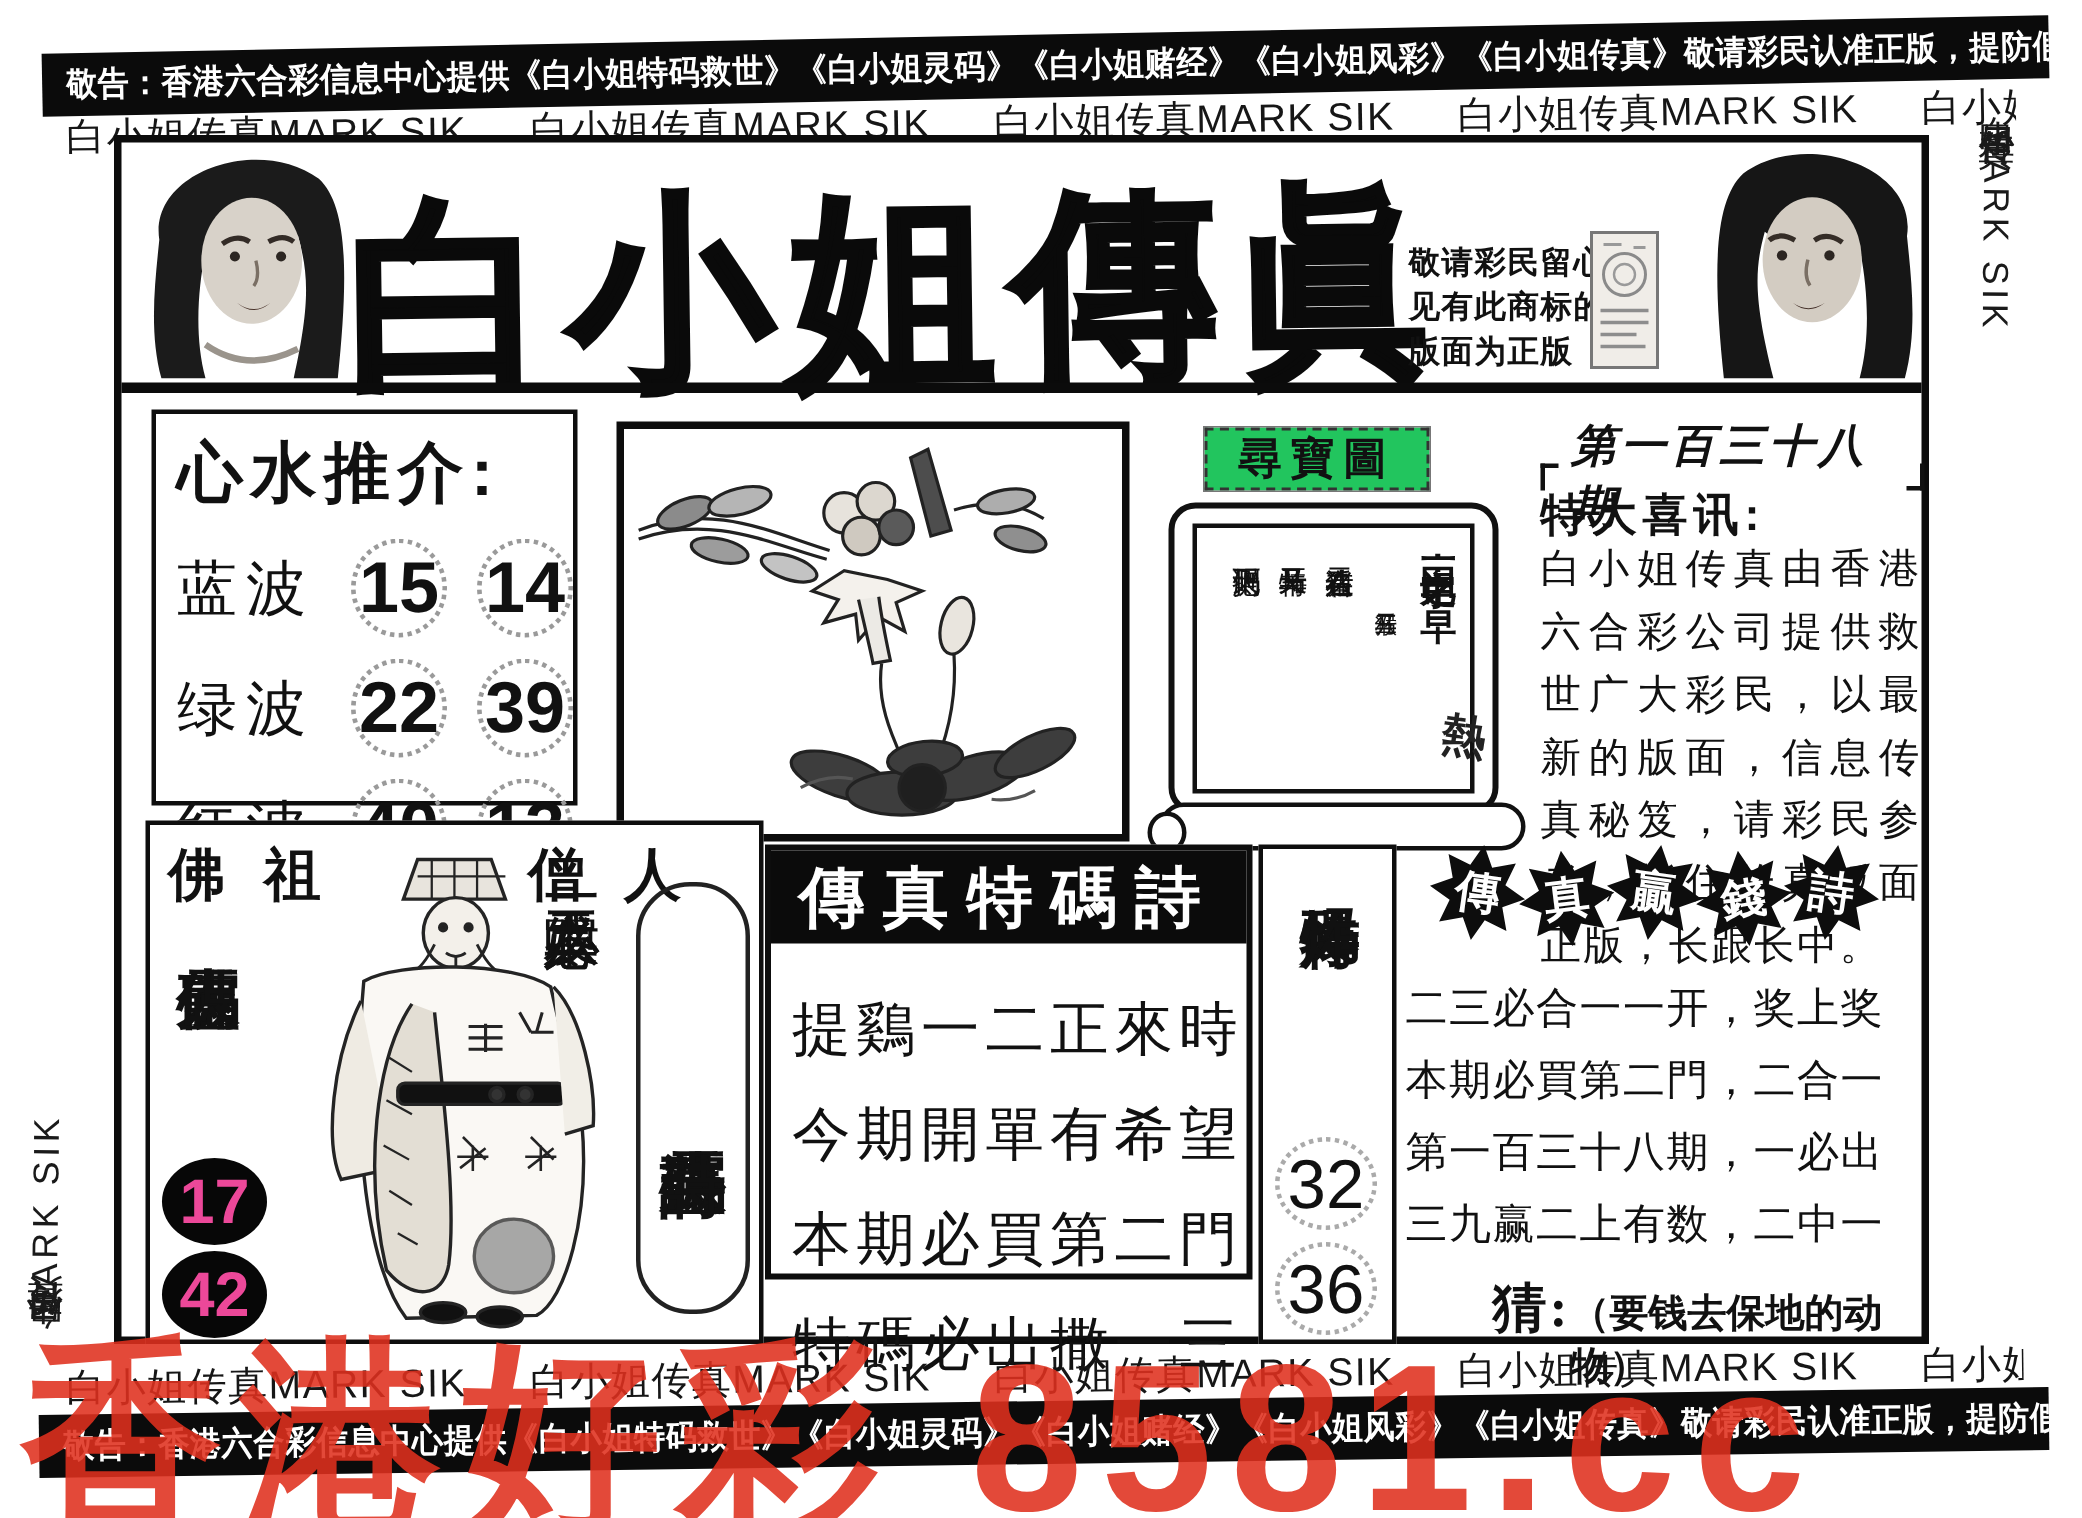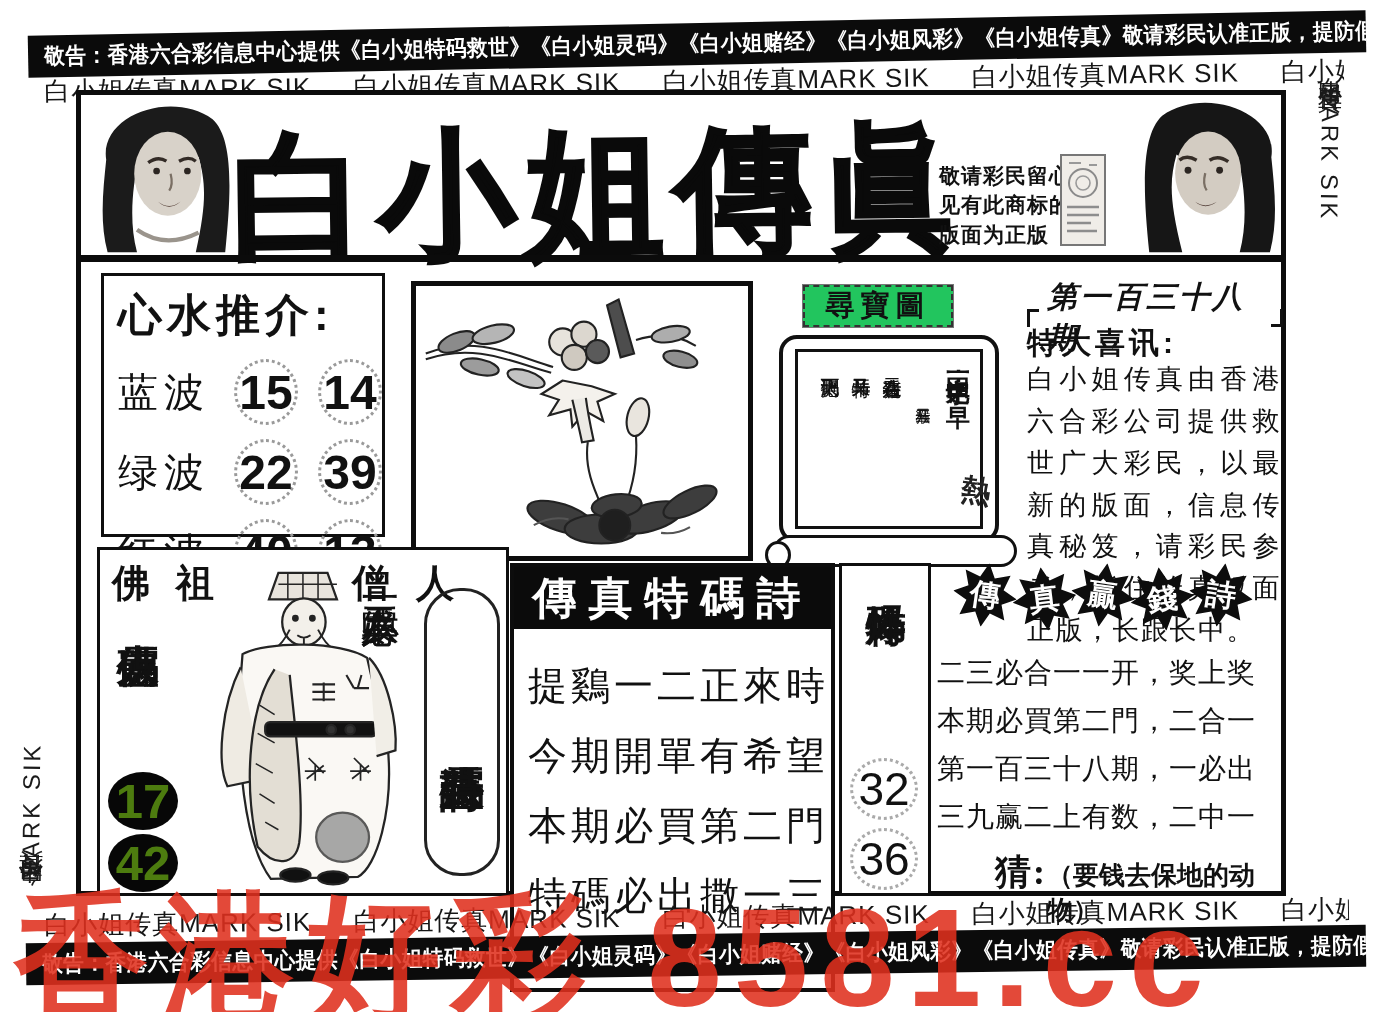--- a/index.html
+++ b/index.html
@@ -59,22 +59,22 @@
   
   .issue-line { display:flex; align-items:flex-end; gap:8px; }
   .issue-text { font-size:30px; font-weight:bold; letter-spacing:3px; font-style:italic; }
   .br-l { width:13px; height:18px; border-left:3px solid #111; border-top:3px solid #111; }
   .br-r { width:13px; height:18px; border-right:3px solid #111; border-bottom:3px solid #111; }
   .news-title { font-size:30px; font-weight:bold; letter-spacing:4px; }
   .news-body { font-size:27px; line-height:1.55; letter-spacing:1.5px; text-align:justify; }
 
   
   .bd-label { font-size:38px; font-weight:bold; letter-spacing:26px; }
-  .code-ball { width:70px; height:58px; background:#070707; color:#4d7c0f; border-radius:50%;
-    display:flex; align-items:center; justify-content:center; font-size:49px; font-weight:bold; }
+  .code-ball { width:70px; height:58px; background:#070707; color:#ec4899; border-radius:50%;
+    display:flex; align-items:center; justify-content:center; font-size:42px; font-weight:bold; }
   .bagua-box { border:3px solid #222; border-radius:36px; display:flex; align-items:center; justify-content:center; }
   .serifed { font-family:"Liberation Serif","DejaVu Serif",serif; }
 
   
   .sp-header { background:#0b0b0b; color:#fff; font-size:44px; font-weight:bold; letter-spacing:12px;
     display:flex; align-items:center; justify-content:center; height:62px; }
   .sp-line { font-size:39px; letter-spacing:4px; white-space:nowrap; margin:16px 0 0 14px; }
 
   
   .burst-title { font-size:40px; font-weight:bold; line-height:1.08; }
@@ -282,21 +282,21 @@
       <div class="abs v serifed" style="left:10px; top:62px; height:200px; font-size:42px; font-weight:bold;">佛人靈碼</div>
       <div class="abs code-ball" style="left:8px; top:222px;">17</div>
       <div class="abs code-ball" style="left:8px; top:284px;">42</div>
 
       <div class="abs v serifed" style="left:254px; top:28px; height:316px; font-size:38px;">三一必发零八必中</div>
       <div class="abs bagua-box" style="left:324px; top:38px; width:76px; height:288px;">
         <div class="v serifed" style="font-size:44px; font-weight:bold;">八卦靈碼詩</div>
       </div>
     </div>
 
-    <div class="abs" style="left:429px; top:468px; width:325px; height:429px; border:4px solid #0d0d0d; background:#fff;">
+    <div class="abs" style="left:429px; top:468px; width:325px; height:290px; border:4px solid #0d0d0d; background:#fff;">
       <div class="sp-header">傳真特碼詩</div>
       <div style="padding-top:14px;">
         <div class="sp-line serifed">提鷄一二正來時</div>
         <div class="sp-line serifed">今期開單有希望</div>
         <div class="sp-line serifed">本期必買第二門</div>
         <div class="sp-line serifed">特碼必出撒一三</div>
       </div>
     </div>
 
     <div class="abs box" style="left:758px; top:468px; width:92px; height:333px;">

